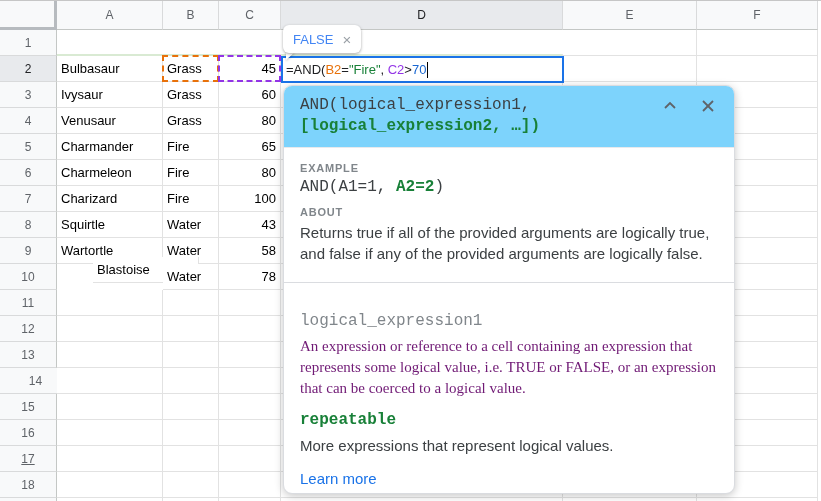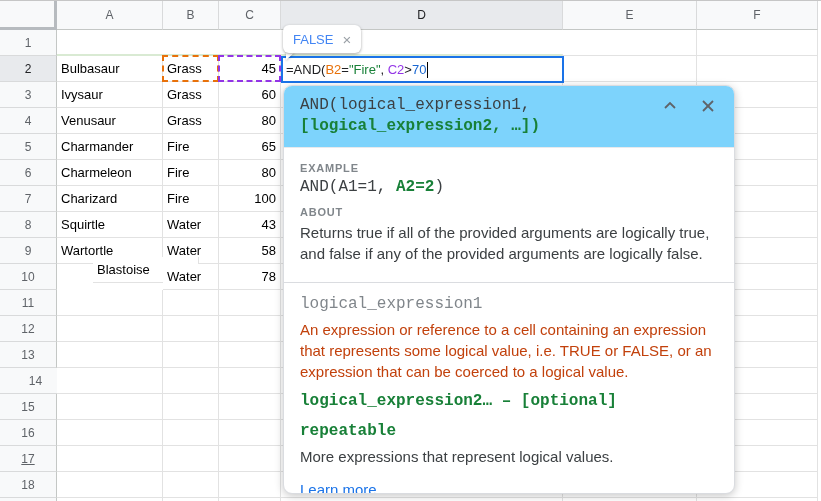--- a/index.html
+++ b/index.html
@@ -63,26 +63,26 @@
   }
   #popup-hdr .l2 { color:#188038; font-weight:bold; }
   .hdr-btn { position:absolute; top:11px; width:24px; height:24px; cursor:pointer;
     display:flex; align-items:center; justify-content:center; }
   #btn-collapse { right:52px; } #btn-close { right:14px; }
   #popup-body { padding:14px 16px 0 16px; }
   .lbl { font-size:11px; font-weight:bold; letter-spacing:.8px; color:#80868b; }
   .code { font-family:"Liberation Mono","DejaVu Sans Mono",monospace; font-size:16px; color:#3c4043; }
   .code .gr { color:#188038; font-weight:bold; }
   .para { font-size:15px; line-height:21px; color:#3c4043; }
-  .para.soft { color:#c2410c; }
+  .para.soft { color:#701a75;font-family:Liberation Serif, serif; }
   .divider { height:1px; background:#dadce0; margin:18px -16px 0 -16px; }
   .argname { font-family:"Liberation Mono","DejaVu Sans Mono",monospace; font-size:16px; color:#80868b; }
   .argtitle { font-family:"Liberation Mono","DejaVu Sans Mono",monospace; font-size:16px; color:#188038; font-weight:bold; }
   #learn-more { display:inline-block; margin:14px 0 16px 0; font-size:15px; color:#1a73e8; text-decoration:none; cursor:pointer; }
-  .mt4{margin-top:4px;} .mt6{margin-top:6px;} .mt12{margin-top:12px;} .mt14{margin-top:10px;} .mt16{margin-top:12px;}
+  .mt4{margin-top:4px;} .mt6{margin-top:6px;} .mt12{margin-top:12px;} .mt14{margin-top:10px;} .mt16{margin-top:29px;}
 </style>
 </head>
 <body>
 
 <div id="sheet">
   <div id="corner"></div>
   <div id="grid-layer">
       <div class="colhdr" style="left: 57px; top: 0px; width: 106px; height: 29px;">A</div>
       <div class="colhdr" style="left: 163px; top: 0px; width: 56px; height: 29px;">B</div>
       <div class="colhdr" style="left: 219px; top: 0px; width: 62px; height: 29px;">C</div>
@@ -258,19 +258,18 @@
       </div>
     </div>
     <div id="popup-body">
       <div class="lbl">EXAMPLE</div>
       <div class="code mt4"><span>AND(A1=1, </span><span class="gr">A2=2</span><span>)</span></div>
       <div class="lbl mt14">ABOUT</div>
       <div class="para mt4">Returns true if all of the provided arguments are logically true, and false if any of the provided arguments are logically false.</div>
       <div class="divider"></div>
       <div class="argname mt16">logical_expression1</div>
       <div class="para soft mt6">An expression or reference to a cell containing an expression that represents some logical value, i.e. TRUE or FALSE, or an expression that can be coerced to a logical value.</div>
-      <div class="argtitle mt14">logical_expression2… – [optional]</div>
       <div class="argtitle mt12">repeatable</div>
       <div class="para mt6">More expressions that represent logical values.</div>
       <a id="learn-more">Learn more</a>
     </div>
   </div>
 </div>
 
 </body></html>

